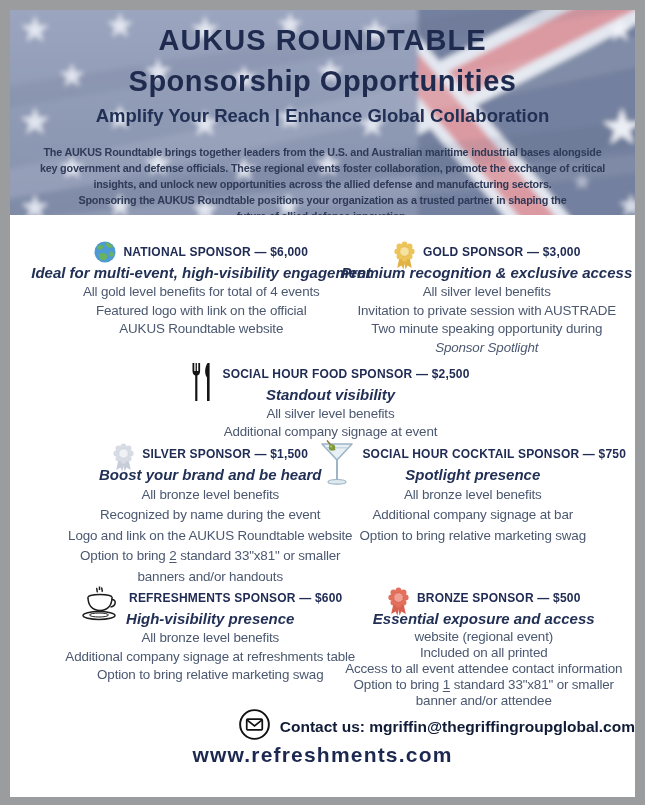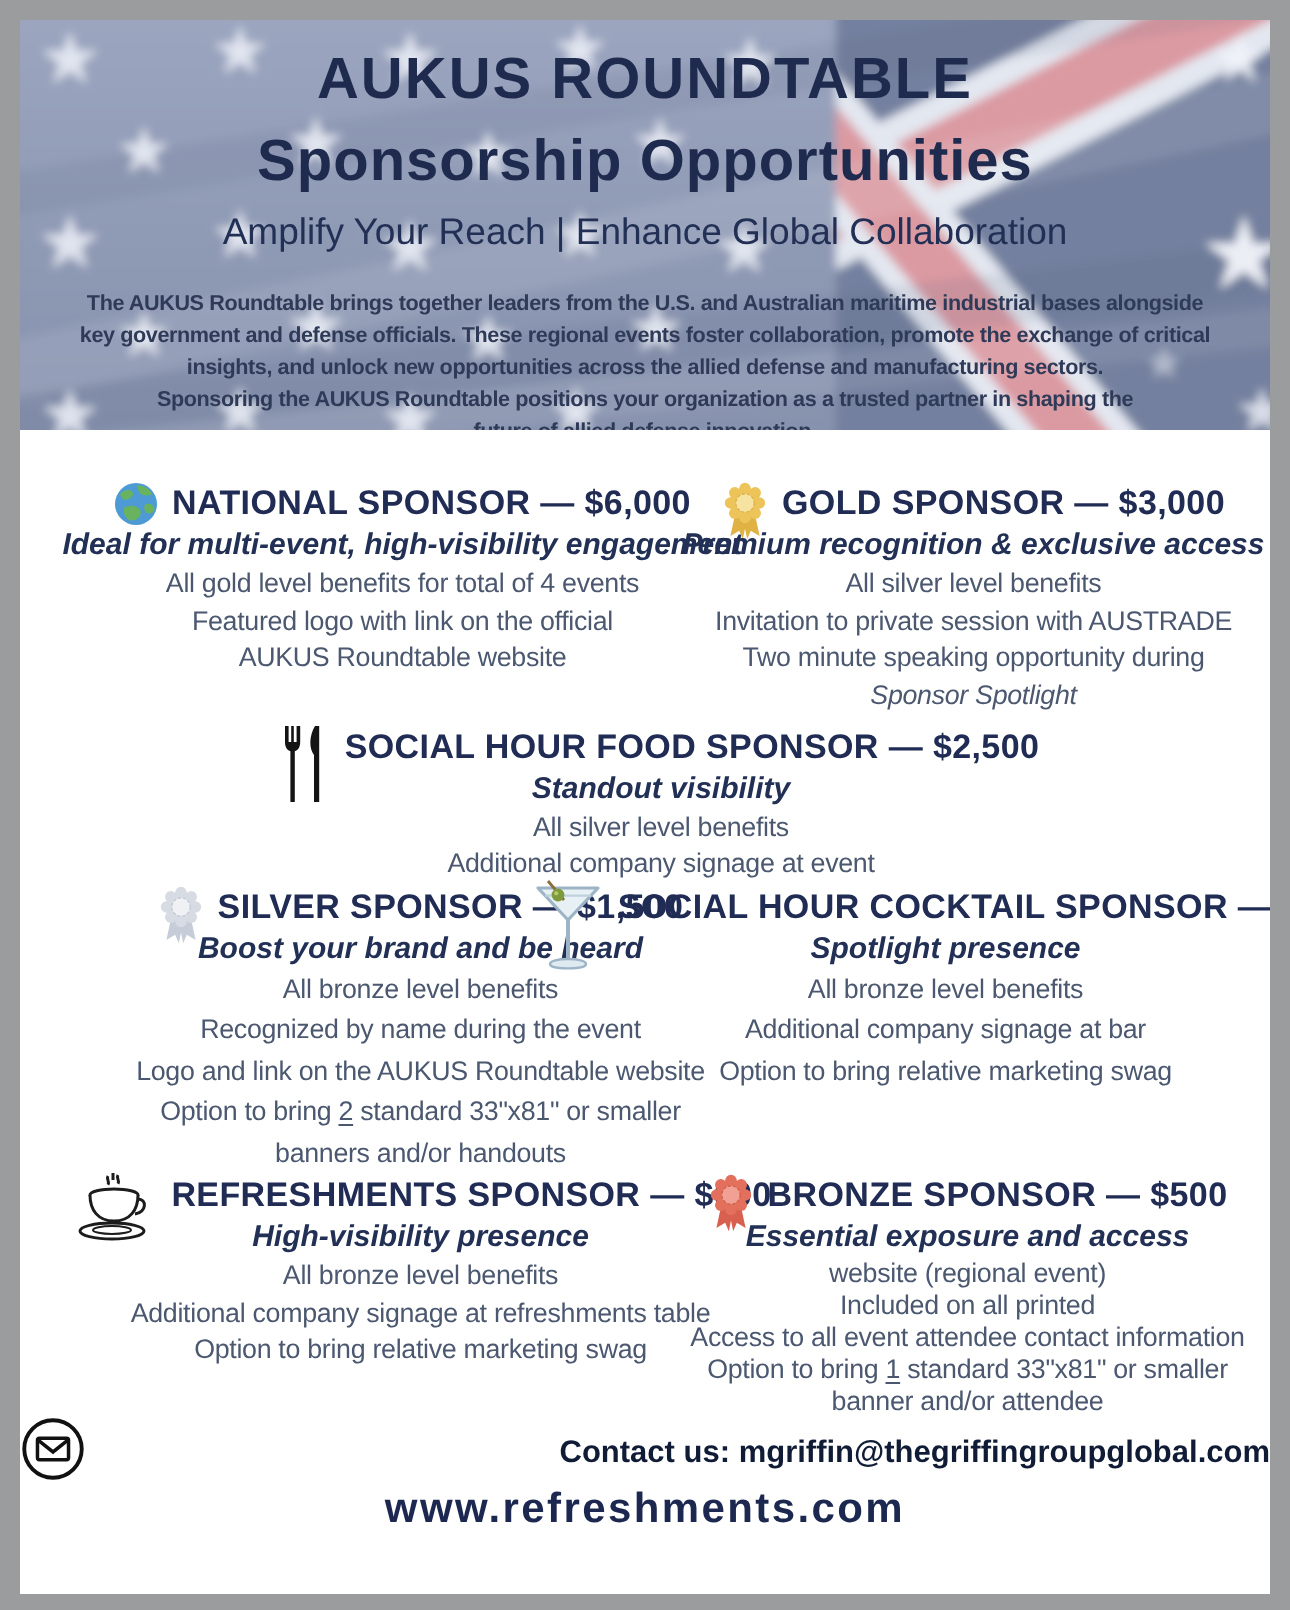--- a/index.html
+++ b/index.html
@@ -16,42 +16,42 @@
   
   .hero{position:relative;height:205px;overflow:hidden;}
   .hero .flag{position:absolute;inset:0;width:100%;height:100%;}
   .hero-text{position:relative;z-index:2;text-align:center;padding-top:10px;}
   .hero-title{
     margin:0;font-size:29px;line-height:41px;font-weight:700;
     color:#1e2a4e;letter-spacing:1px;white-space:nowrap;
   }
   .hero-title.t2{letter-spacing:.5px;}
   .hero-sub{
-    margin:2px 0 0;font-size:18.5px;line-height:24px;font-weight:400;
+    margin:2px 0 0;font-size:18.5px;line-height:24px;font-weight:700;
     color:#223055;white-space:nowrap;
   }
   .hero-desc{margin-top:16px;color:#2e3a57;font-weight:700;
     font-size:10.8px;letter-spacing:-0.2px;}
   .hero-desc div{line-height:16px;white-space:nowrap;}
   
   main{padding-top:26px;}
   .row{display:flex;}
   .col{width:50%;display:flex;flex-direction:column;align-items:center;}
   .col.full{width:100%;}
   .row1{margin-bottom:6px;}
   .row2{margin-bottom:2px;}
   .tier{text-align:center;}
   .t-head{display:flex;align-items:center;justify-content:center;gap:7px;height:22px;}
   .t-head .ico{display:flex;align-items:center;}
   .ico.rosette svg{margin-bottom:-8px;}
   .ico.utensils svg{margin-bottom:-16px;}
   .ico.martini svg{margin-bottom:-22px;margin-top:-4px;}
   .ico.coffee svg{margin-bottom:-12px;}
   .t-title{
-    margin:0;font-size:17px;font-weight:700;color:#212c55;
+    margin:0;font-size:12px;font-weight:700;color:#212c55;
     letter-spacing:.2px;white-space:nowrap;
   }
   .tag{
     margin:1px 0;font-size:15px;line-height:18px;font-weight:700;
     font-style:italic;color:#223055;white-space:nowrap;
   }
   .b{font-size:13.4px;line-height:18.5px;color:#4b5870;
      letter-spacing:-0.15px;white-space:nowrap;}
   .b.italic{font-style:italic;}
   .row2 .b{line-height:18px;}
@@ -59,21 +59,21 @@
   .tier-bronze .b{line-height:15.9px;}
   .uc{text-decoration:underline;text-underline-offset:2px;}
   
   .nx35{transform:translateX(35px);}
   .nx8{transform:translateX(8px);}
   .nx44{transform:translateX(44px);}
   .nxm6{transform:translateX(-6px);}
   .nx5{transform:translateX(5px);}
   
   footer{margin-top:2px;}
-  .contact{display:flex;align-items:center;justify-content:space-between;gap:9px;
+  .contact{display:flex;align-items:center;justify-content:flex-end;gap:9px;
     font-size:15.5px;font-weight:700;color:#101c36;height:32px;}
   .site{text-align:center;font-size:21px;font-weight:700;color:#1c2850;
     letter-spacing:1.2px;margin-top:0;}
 </style>
 </head>
 <body>
 
 <div class="sheet">
 
   <header class="hero">

